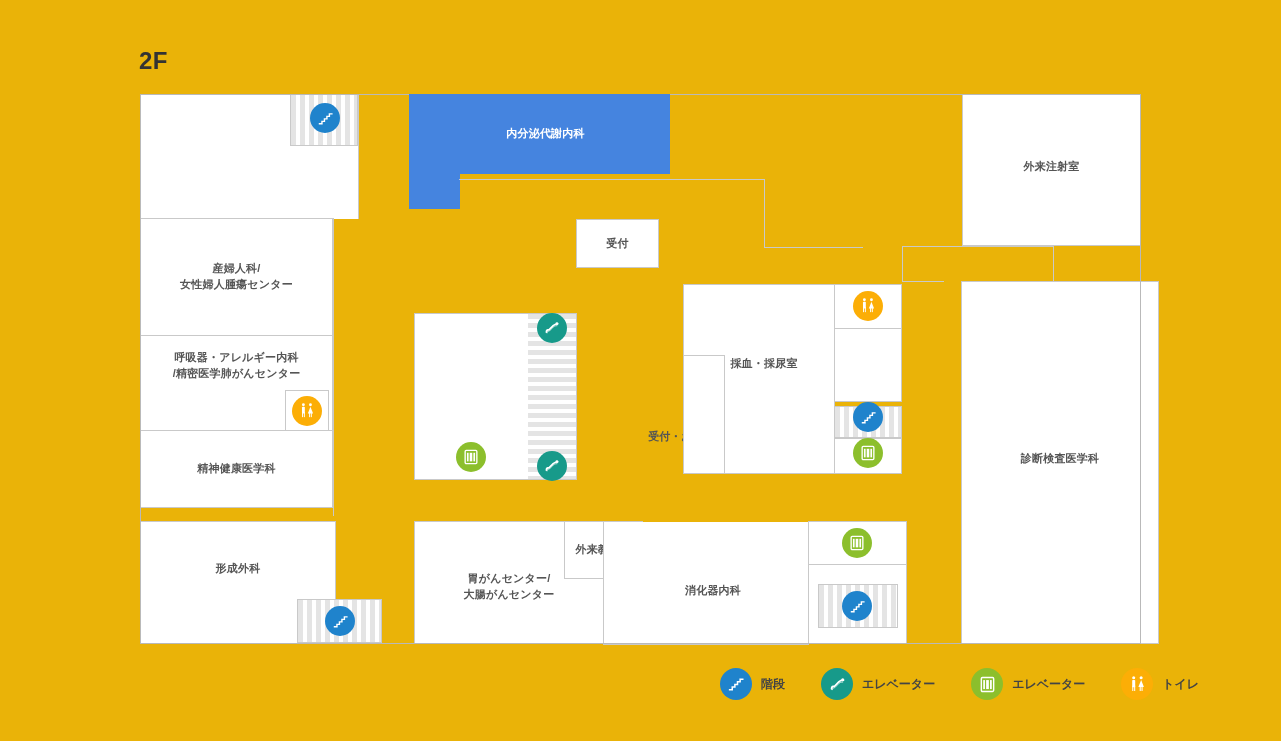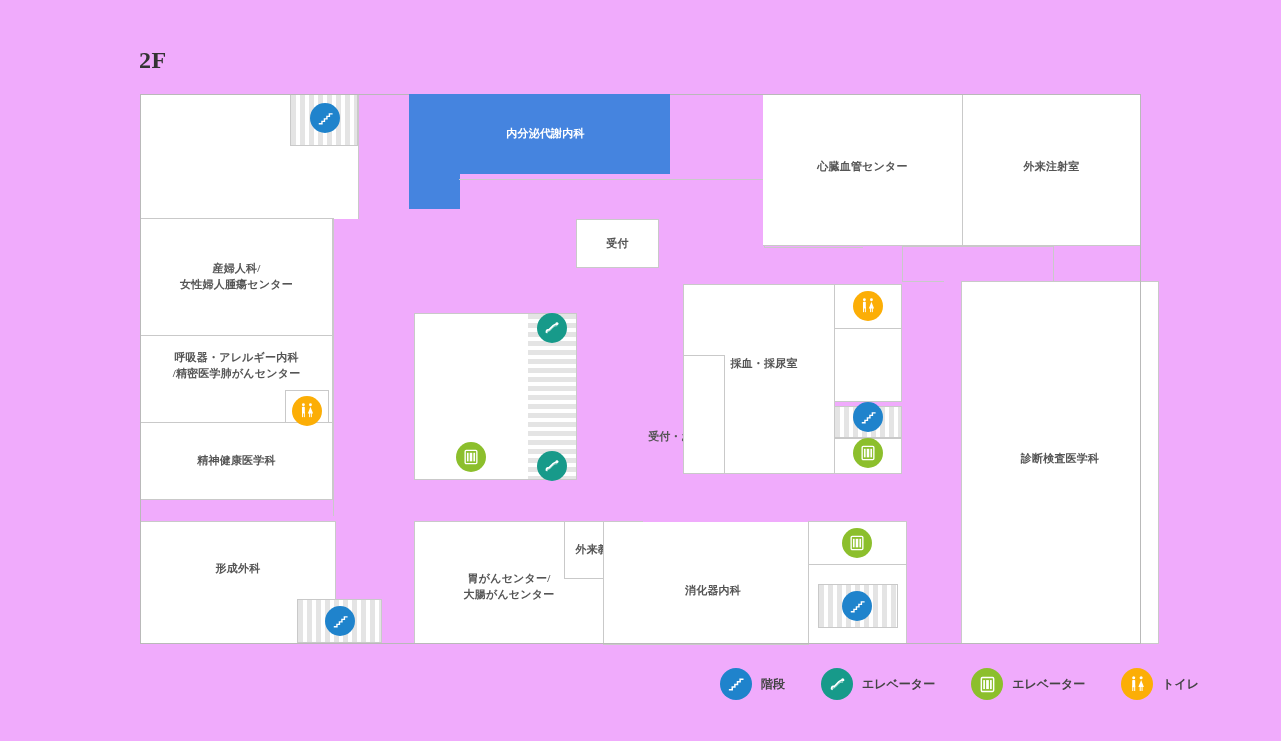--- a/index.html
+++ b/index.html
@@ -5,23 +5,22 @@
   * { box-sizing: border-box; }
   html, body {
     margin: 0; padding: 0;
     width: 1281px; height: 741px;
     background: #f5f5f5;
     font-family: "Liberation Sans", "DejaVu Sans", sans-serif;
   }
   #root {
     position: relative;
     width: 1281px; height: 741px;
-    background: #f0abfc;
+    background: #eab308;
     overflow: hidden;
-    font-family: Liberation Serif, serif;
   }
   #floor-title {
     position: absolute;
     left: 139px; top: 47px;
     font-size: 24px;
     font-weight: bold;
     color: #333333;
     letter-spacing: 0.5px;
   }
   #map {
@@ -176,21 +175,21 @@
         <rect x="5.3" y="6.2" width="3.8" height="9.2" rx="1" fill="#fff"></rect>
         <rect x="5.4" y="13.6" width="1.3" height="6.6" fill="#fff"></rect>
         <rect x="7.8" y="13.6" width="1.3" height="6.6" fill="#fff"></rect>
         <circle cx="16.6" cy="3.6" r="1.9" fill="#fff"></circle>
         <path d="M16.6 6.2 L13.1 15.2 H20.1 Z" fill="#fff"></path>
         <rect x="14.8" y="14.6" width="1.3" height="5.6" fill="#fff"></rect>
         <rect x="17.1" y="14.6" width="1.3" height="5.6" fill="#fff"></rect>
       </svg>
     </div>
 
-    <div class="room" style="left:0px; top:328px; width:193px; height:78px;">
+    <div class="room" style="left:0px; top:336px; width:193px; height:78px;">
       <span class="label">精神健康医学科</span>
     </div>
 
     <div class="room" style="left:0px; top:427px; width:196px; height:123px;">
       <span class="label" style="margin-top:-28px;">形成外科</span>
     </div>
 
     <div class="stripes-v" style="left:157px; top:505px; width:85px; height:44px;"></div>
     <div class="ficon stairs" style="left:185px; top:512px; width:30px; height:30px;">
       <svg width="17" height="17" viewBox="0 0 24 24" aria-hidden="true">
@@ -281,23 +280,20 @@
     <div class="room" style="left:694px; top:344px; width:68px; height:36px;"></div>
     <div class="ficon elevator" style="left:713px; top:344px; width:30px; height:30px;">
       <svg width="18" height="18" viewBox="0 0 24 24" aria-hidden="true">
         <rect x="4.2" y="3.2" width="15.6" height="17.6" rx="1.4" fill="none" stroke="#fff" stroke-width="1.8"></rect>
         <rect x="10.3" y="6.4" width="3.4" height="11.4" fill="#fff"></rect>
         <rect x="6.6" y="6.4" width="2.2" height="11.4" fill="#fff"></rect>
         <rect x="15.2" y="6.4" width="2.2" height="11.4" fill="#fff"></rect>
       </svg>
     </div>
 
-    <div class="room" style="left:623px; top:0px; width:200px; height:152px; border-left:none;">
-      <span class="label" style="margin-top:-7px;">心臓血管センター</span>
-    </div>
     <div class="room" style="left:822px; top:0px; width:179px; height:152px;">
       <span class="label" style="margin-top:-7px;">外来注射室</span>
     </div>
 
     <div class="edge-t" style="left:762px; top:152px; width:152px;"></div>
     <div class="edge-l" style="left:762px; top:152px; height:36px;"></div>
     <div class="edge-t" style="left:762px; top:187px; width:42px;"></div>
     <div class="edge-l" style="left:913px; top:152px; height:36px;"></div>
 
     <div class="room" style="left:803px; top:187px; width:198px; height:363px;margin-left:18px;">

